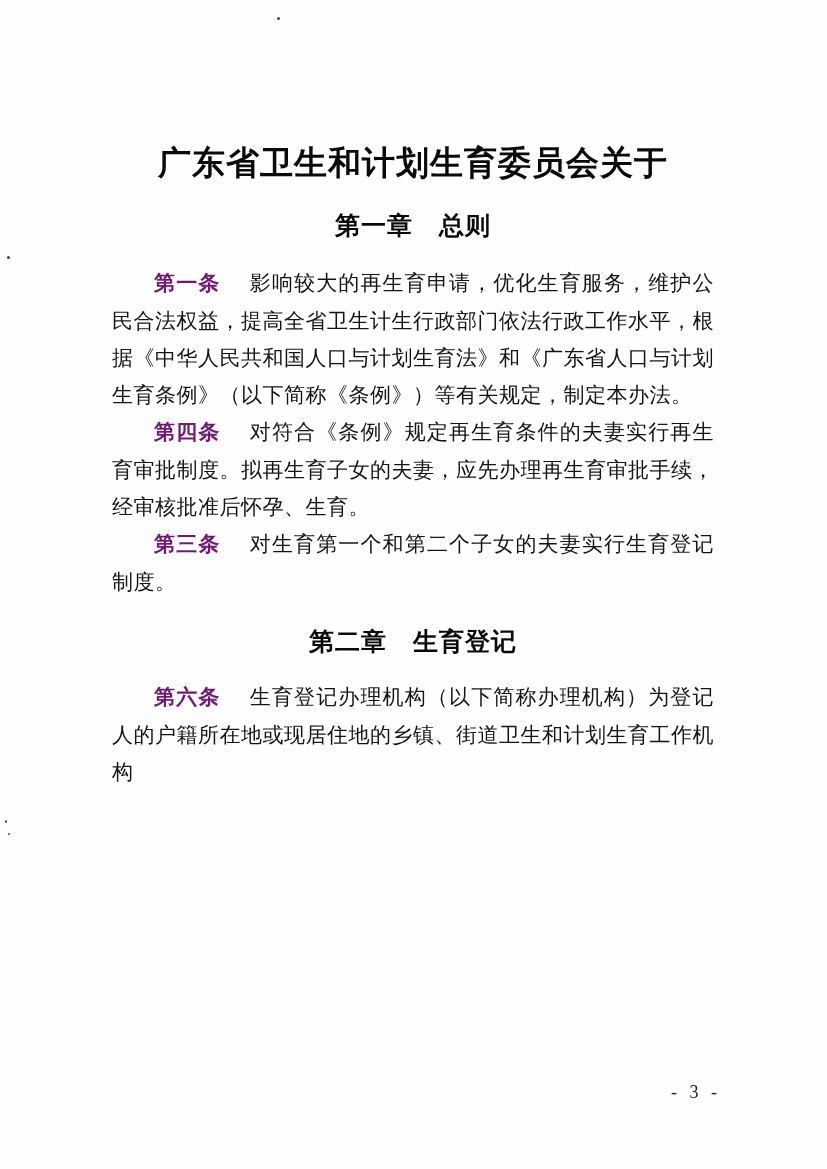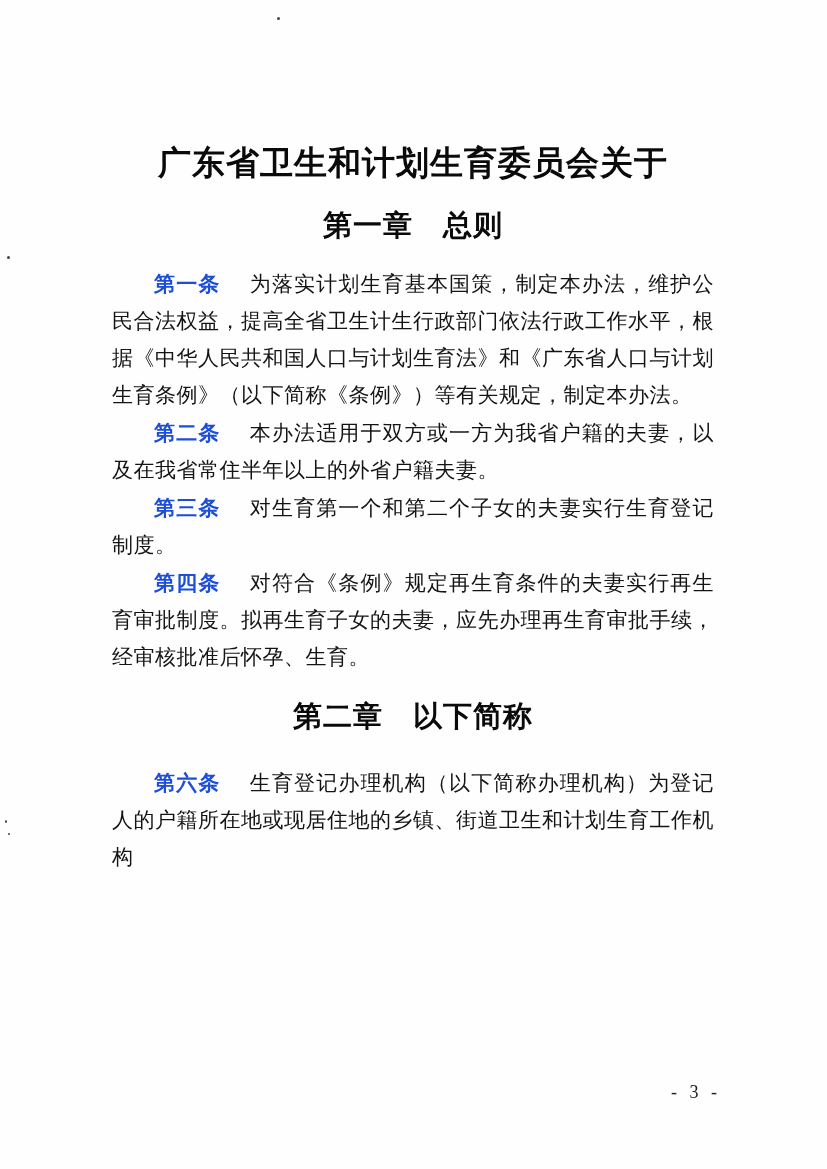--- a/index.html
+++ b/index.html
@@ -33,52 +33,52 @@
     color: #0a0a0a;
   }
   .doc-title .title-line {
     display: block;
   }
   .chapter-heading {
     margin: 25px 0 0 0;
     text-align: center;
     font-family: "Liberation Sans", sans-serif;
     font-weight: bold;
-    font-size: 29px;
+    font-size: 25px;
     line-height: 28px;
     letter-spacing: 1px;
     color: #0a0a0a;
   }
   .chapter-heading.first {
     margin-top: 24px;
   }
   .chapter-heading.second {
     margin-top: 26px;
   }
   .articles {
     margin-top: 26px;
   }
   .articles.chapter-two {
-    margin-top: 34px;
+    margin-top: 24px;
   }
   .article {
     margin: 0;
     font-size: 21px;
     line-height: 37px;
     letter-spacing: 0.5px;
     text-align: justify;
     text-justify: inter-character;
     text-indent: 2em;
     color: #141414;
   }
   .article-label {
-    font-family: Liberation Sans, sans-serif;
+    font-family: Liberation Mono, monospace;
     font-weight: bold;
     margin-right: 23px;
-    color: #1d4ed8;
+    color: #701a75;
   }
   .page-number {
     position: absolute;
     top: 1082px;
     right: 106px;
     font-size: 18px;
     letter-spacing: 4px;
     color: #222222;
     font-family: "Liberation Serif", serif;
   }
@@ -107,42 +107,38 @@
     <h1 class="doc-title">
       <span class="title-line">广东省卫生和计划生育委员会关于</span>
     </h1>
 
     <h2 class="chapter-heading first">第一章　总则</h2>
 
     <div class="articles chapter-one">
 
       <p class="article">
         <span class="article-label">第一条</span>
-        <span class="article-text">为落实计划生育基本国策，制定本办法，维护公民合法权益，提高全省卫生计生行政部门依法行政工作水平，根据《中华人民共和国人口与计划生育法》和《广东省人口与计划生育条例》（以下简称《条例》）等有关规定，制定本办法。</span>
+        <span class="article-text">影响较大的再生育申请，优化生育服务，维护公民合法权益，提高全省卫生计生行政部门依法行政工作水平，根据《中华人民共和国人口与计划生育法》和《广东省人口与计划生育条例》（以下简称《条例》）等有关规定，制定本办法。</span>
       </p>
 
+
       <p class="article">
-        <span class="article-label">第二条</span>
-        <span class="article-text">本办法适用于双方或一方为我省户籍的夫妻，以及在我省常住半年以上的外省户籍夫妻。</span>
+        <span class="article-label">第四条</span>
+        <span class="article-text">对符合《条例》规定再生育条件的夫妻实行再生育审批制度。拟再生育子女的夫妻，应先办理再生育审批手续，经审核批准后怀孕、生育。</span>
       </p>
 
       <p class="article">
         <span class="article-label">第三条</span>
         <span class="article-text">对生育第一个和第二个子女的夫妻实行生育登记制度。</span>
       </p>
 
-      <p class="article">
-        <span class="article-label">第四条</span>
-        <span class="article-text">对符合《条例》规定再生育条件的夫妻实行再生育审批制度。拟再生育子女的夫妻，应先办理再生育审批手续，经审核批准后怀孕、生育。</span>
-      </p>
-
 
     </div>
 
-    <h2 class="chapter-heading second">第二章　以下简称</h2>
+    <h2 class="chapter-heading second">第二章　生育登记</h2>
 
     <div class="articles chapter-two">
 
       <p class="article">
         <span class="article-label">第六条</span>
         <span class="article-text">生育登记办理机构（以下简称办理机构）为登记人的户籍所在地或现居住地的乡镇、街道卫生和计划生育工作机构</span>
       </p>
 
     </div>
 

